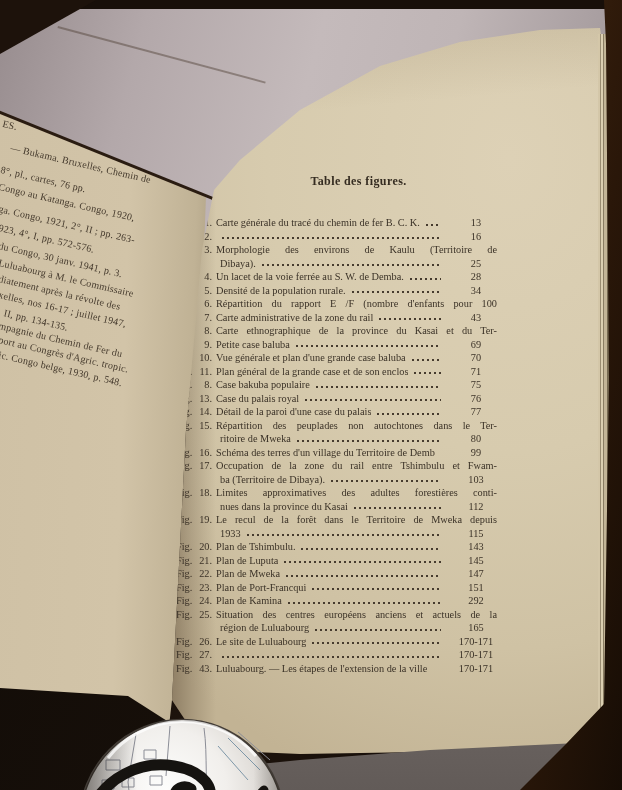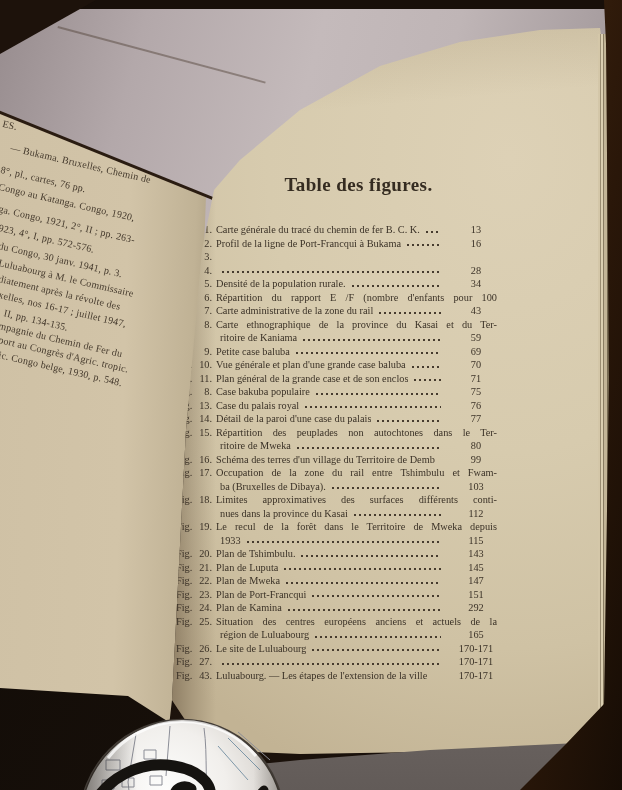--- a/index.html
+++ b/index.html
@@ -35,21 +35,21 @@
                        140px 726px,45px 722px,12px 672px,26px 402px,42px 222px);}
   .gutter{position:absolute;left:0;top:120px;width:70px;height:606px;
      background:linear-gradient(90deg,rgba(64,46,28,.50) 0%,rgba(64,46,28,.20) 45%,rgba(64,46,28,0) 80%);}
   .page-curl-shade{position:absolute;left:40px;top:0;width:408px;height:120px;
      background:linear-gradient(175deg,rgba(120,100,70,.18),rgba(120,100,70,0) 60%);}
   .edge-stack{left:598px;top:34px;width:11px;height:708px;
      background:repeating-linear-gradient(90deg,#d4c7a9 0 2px,#998c71 2px 3px,#dbcfb1 3px 5px,#8a7d63 5px 6px,#c3b597 6px 9px,#776a52 9px 11px);}
 
   
   .content{position:absolute;left:16px;top:146px;width:321px;color:#3b3227;}
-  .fig-title{position:relative;left:22px;text-align:center;font-size:19px;font-weight:bold;
+  .fig-title{position:relative;left:22px;text-align:center;font-size:12px;font-weight:bold;
              letter-spacing:.4px;color:#352c21;}
   .flist{margin-top:27px;}
   .frow{display:flex;align-items:baseline;height:13.5px;font-size:10.3px;line-height:13.5px;white-space:nowrap;}
   .fl{width:20px;flex:0 0 20px;}
   .fn{width:16px;flex:0 0 16px;text-align:right;margin-right:4px;}
   .indent{width:44px;flex:0 0 44px;}
   .txt{flex:0 1 auto;overflow:hidden;}
   .txt.stretch{flex:1 1 auto;text-align:justify;text-align-last:justify;}
   .leader{flex:1 1 auto;align-self:stretch;margin:0 14px 0 6px;
      background-image:radial-gradient(circle at 1px 1px,#463b2e 1px,rgba(0,0,0,0) 1.15px);
@@ -109,31 +109,38 @@
           <div class="frow">
             <span class="fl">Fig.</span>
             <span class="fn">1.</span>
             <span class="txt">Carte générale du tracé du chemin de fer B. C. K.</span>
             <span class="leader"></span>
             <span class="pg">13</span>
           </div>
           <div class="frow">
             <span class="fl">Fig.</span>
             <span class="fn">2.</span>
-            <span class="txt">Profil de la ligne de Port-Francqui à Bukama</span>
             <span class="leader"></span>
             <span class="pg">16</span>
           </div>
           <div class="frow">
             <span class="fl">Fig.</span>
             <span class="fn">3.</span>
+            <span class="txt stretch">Morphologie des environs de Kaulu (Territoire de</span>
+          </div>
+          <div class="frow">
+            <span class="indent"></span>
+            <span class="txt">Dibaya).</span>
+            <span class="leader"></span>
+            <span class="pg">25</span>
           </div>
           <div class="frow">
             <span class="fl">Fig.</span>
             <span class="fn">4.</span>
+            <span class="txt">Un lacet de la voie ferrée au S. W. de Demba.</span>
             <span class="leader"></span>
             <span class="pg">28</span>
           </div>
           <div class="frow">
             <span class="fl">Fig.</span>
             <span class="fn">5.</span>
             <span class="txt">Densité de la population rurale.</span>
             <span class="leader"></span>
             <span class="pg">34</span>
           </div>
@@ -148,26 +155,20 @@
             <span class="txt">Carte administrative de la zone du rail</span>
             <span class="leader"></span>
             <span class="pg">43</span>
           </div>
           <div class="frow">
             <span class="fl">Fig.</span>
             <span class="fn">8.</span>
             <span class="txt stretch">Carte ethnographique de la province du Kasai et du Ter-</span>
           </div>
           <div class="frow">
-            <span class="indent"></span>
-            <span class="txt">ritoire de Kaniama</span>
-            <span class="leader"></span>
-            <span class="pg">59</span>
-          </div>
-          <div class="frow">
             <span class="fl">Fig.</span>
             <span class="fn">9.</span>
             <span class="txt">Petite case baluba</span>
             <span class="leader"></span>
             <span class="pg">69</span>
           </div>
           <div class="frow">
             <span class="fl">Fig.</span>
             <span class="fn">10.</span>
             <span class="txt">Vue générale et plan d'une grande case baluba</span>
@@ -220,28 +221,28 @@
             <span class="leader"></span>
             <span class="pg">99</span>
           </div>
           <div class="frow">
             <span class="fl">Fig.</span>
             <span class="fn">17.</span>
             <span class="txt stretch">Occupation de la zone du rail entre Tshimbulu et Fwam-</span>
           </div>
           <div class="frow">
             <span class="indent"></span>
-            <span class="txt">ba (Bruxelles de Dibaya).</span>
+            <span class="txt">ba (Territoire de Dibaya).</span>
             <span class="leader"></span>
             <span class="pg">103</span>
           </div>
           <div class="frow">
             <span class="fl">Fig.</span>
             <span class="fn">18.</span>
-            <span class="txt stretch">Limites approximatives des surfaces différents conti-</span>
+            <span class="txt stretch">Limites approximatives des adultes forestières conti-</span>
           </div>
           <div class="frow">
             <span class="indent"></span>
             <span class="txt">nues dans la province du Kasai</span>
             <span class="leader"></span>
             <span class="pg">112</span>
           </div>
           <div class="frow">
             <span class="fl">Fig.</span>
             <span class="fn">19.</span>

